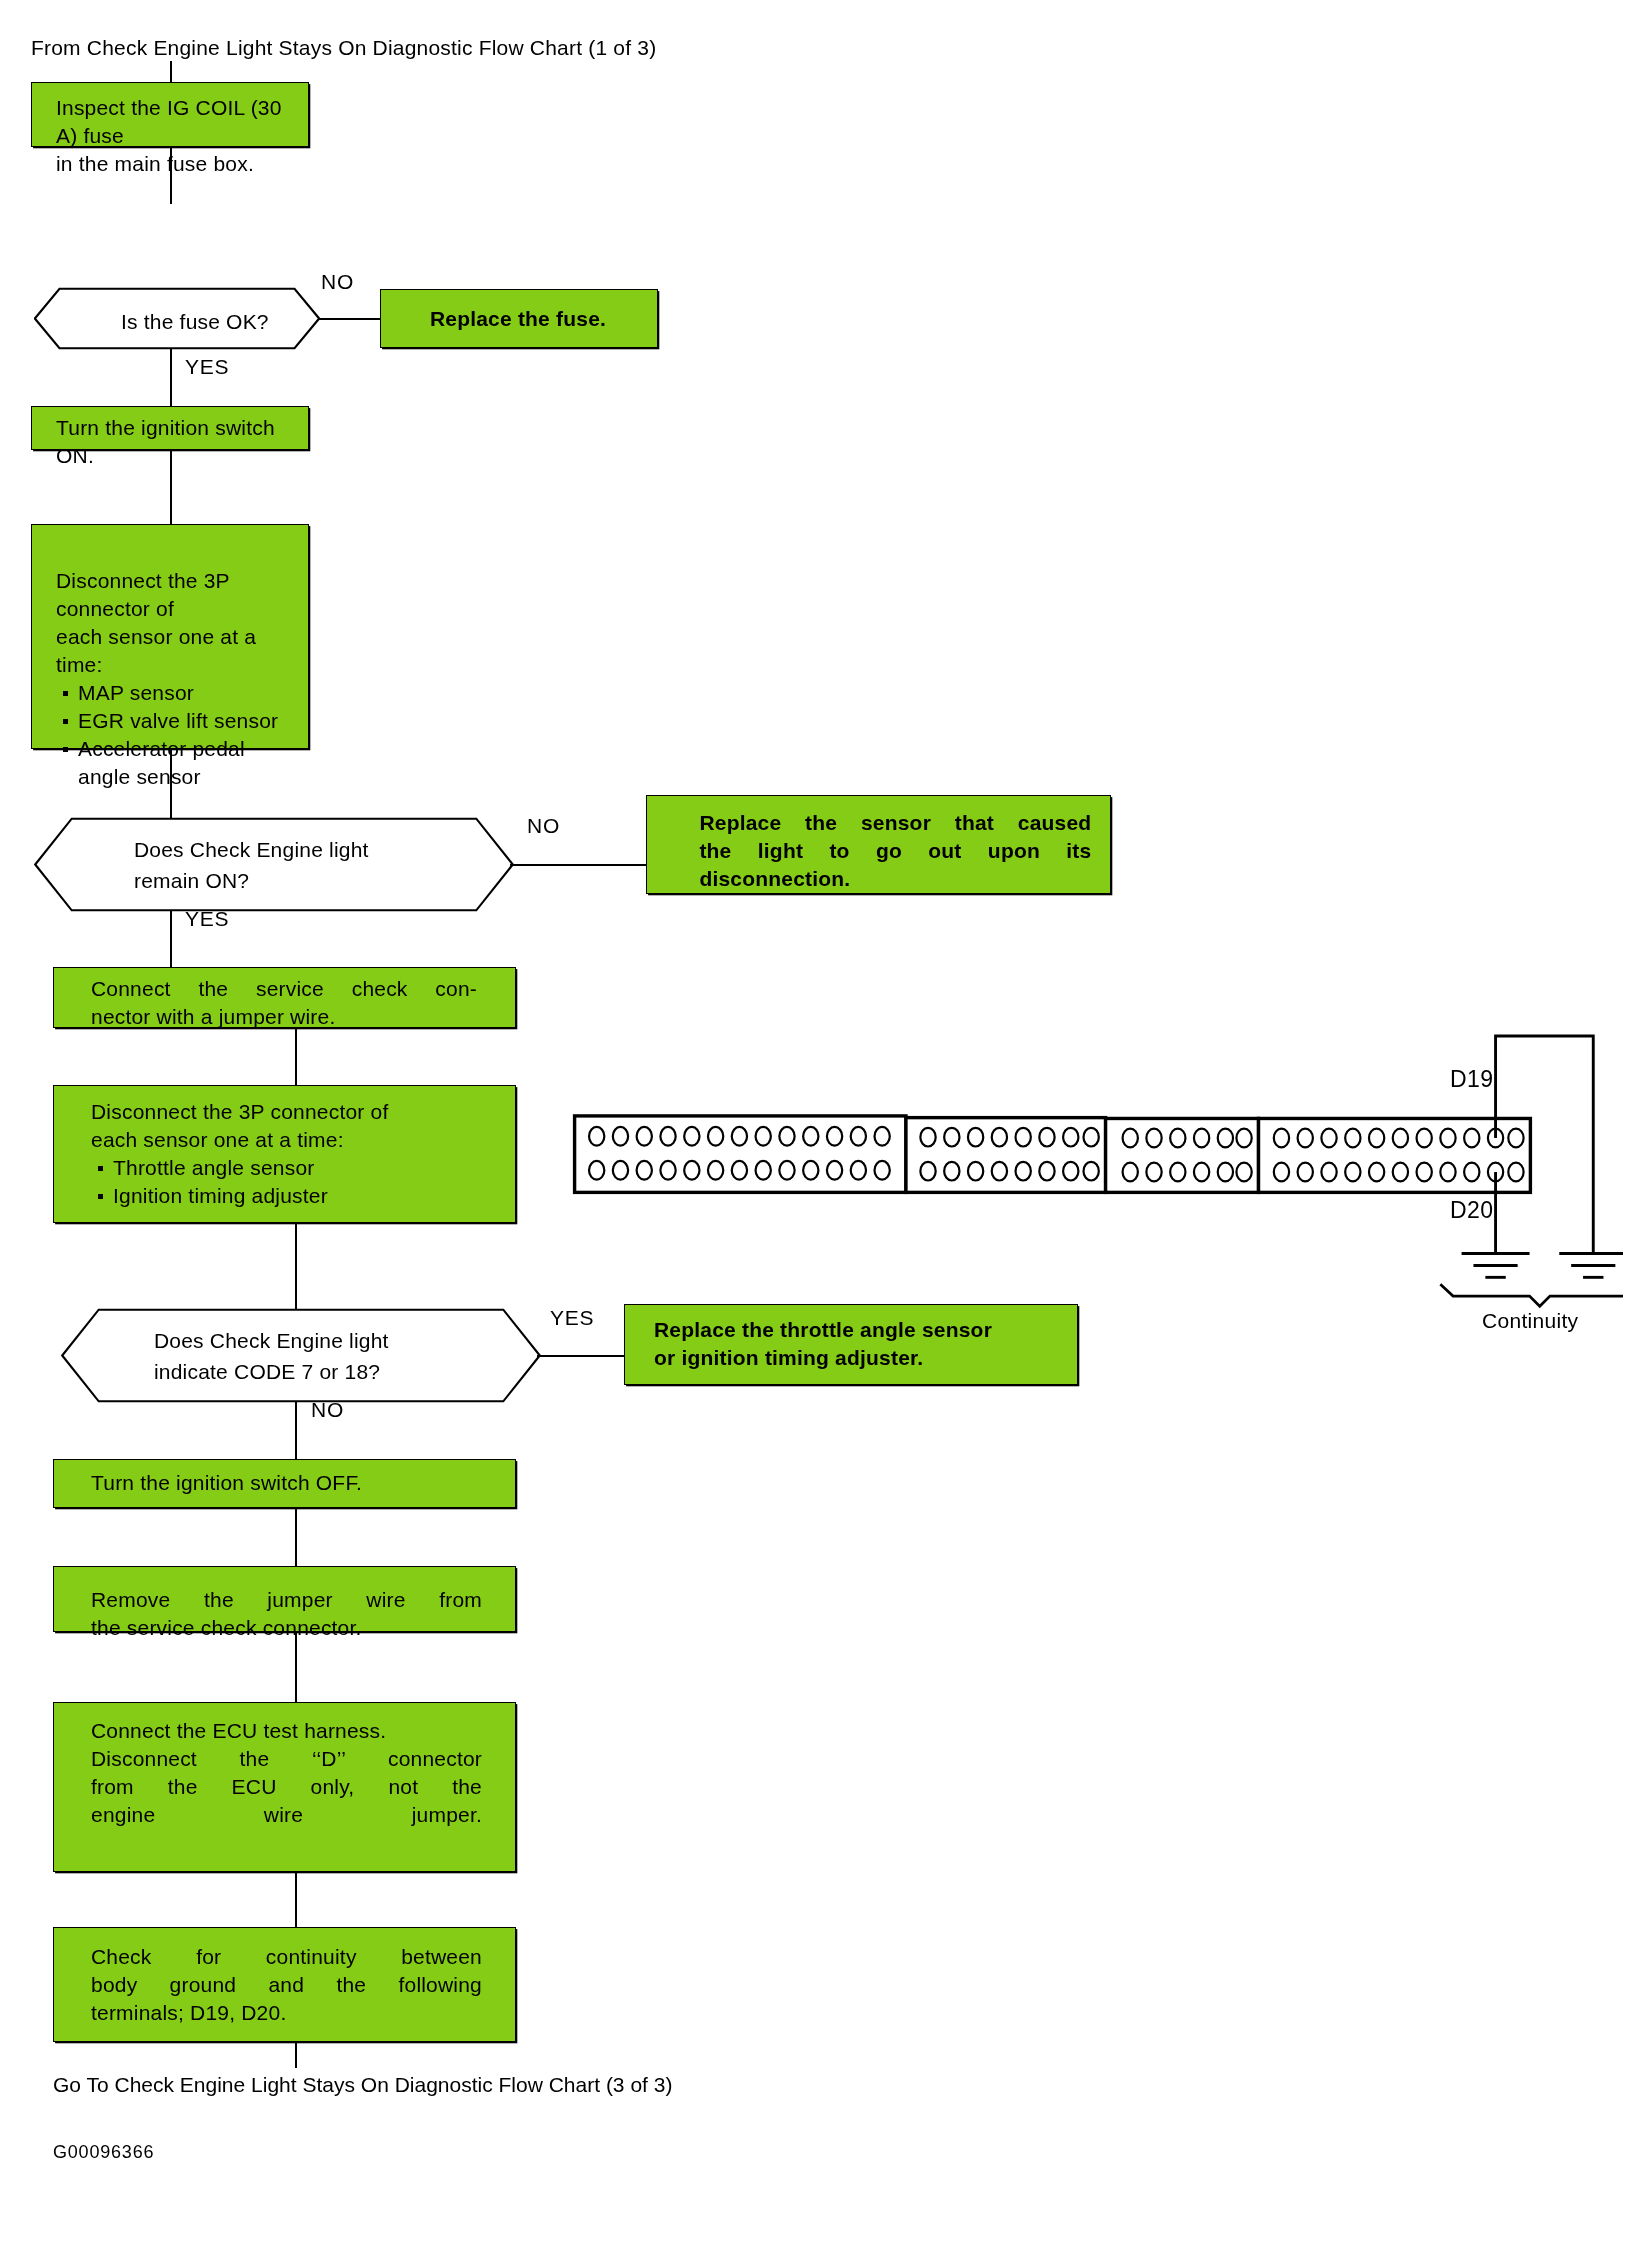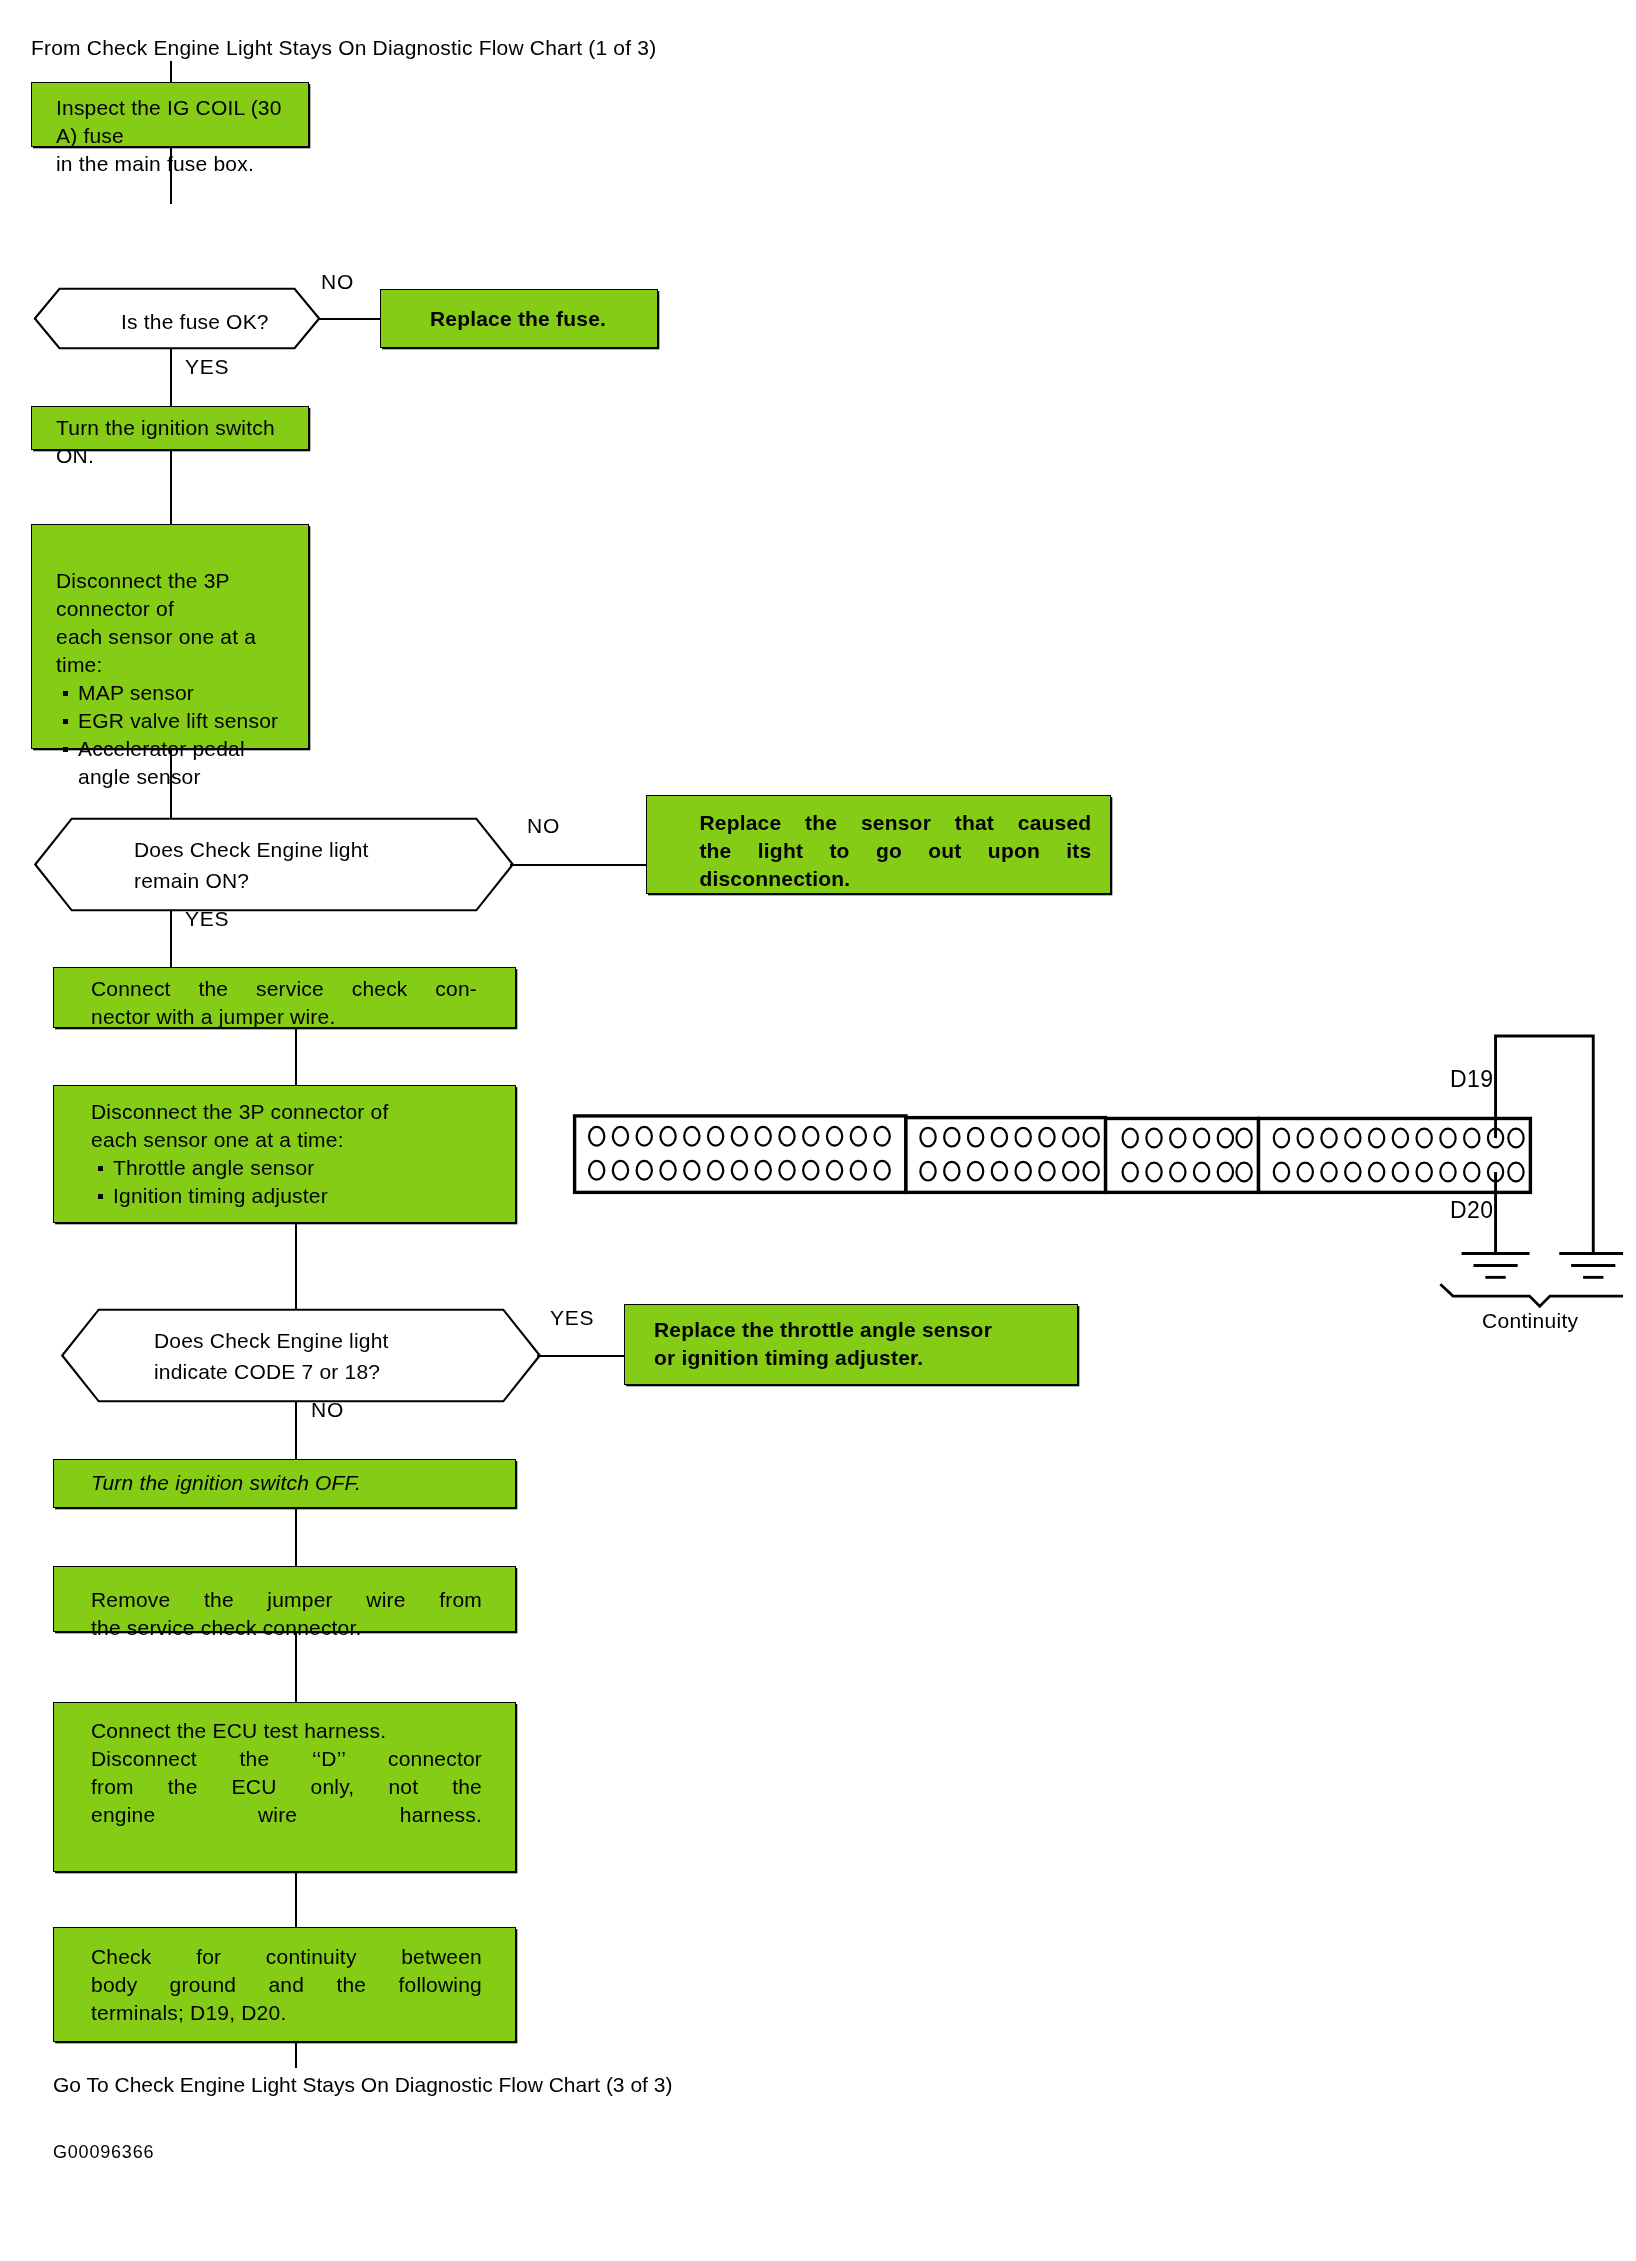--- a/index.html
+++ b/index.html
@@ -230,40 +230,40 @@
   <div class="branch" style="left:311px; top:1398px;">NO</div>
 
   <div class="abs pbox" style="left:624px; top:1304px; width:454px; height:81px;">
     <div class="txt bold" style="left:29px; top:11px; width:399px;">
       <div>Replace the throttle angle sensor</div>
       <div>or ignition timing adjuster.</div>
     </div>
   </div>
 
   <div class="abs pbox" style="left:53px; top:1459px; width:463px; height:49px;">
-    <div class="txt" style="left:37px; top:8.5px;font-style:italic;">Turn the ignition switch OFF.</div>
+    <div class="txt" style="left:37px; top:8.5px;">Turn the ignition switch OFF.</div>
   </div>
 
   <div class="abs vline" style="left:295px; top:1509px; height:57px;"></div>
 
   <div class="abs pbox" style="left:53px; top:1566px; width:463px; height:66px;">
     <div class="txt" style="left:37px; top:19px; width:391px;">
       <div style="text-align:justify; text-align-last:justify;">Remove the jumper wire from</div>
       <div>the service check connector.</div>
     </div>
   </div>
 
   <div class="abs vline" style="left:295px; top:1632px; height:71px;"></div>
 
   <div class="abs pbox" style="left:53px; top:1702px; width:463px; height:170px;">
     <div class="txt" style="left:37px; top:13.6px; width:391px;">
       <div>Connect the ECU test harness.</div>
       <div style="text-align:justify; text-align-last:justify;">Disconnect the ‘‘D’’ connector</div>
       <div style="text-align:justify; text-align-last:justify;">from the ECU only, not the</div>
-      <div style="text-align:justify; text-align-last:justify;">engine wire harness.</div>
+      <div style="text-align:justify; text-align-last:justify;">engine wire jumper.</div>
     </div>
   </div>
 
   <div class="abs vline" style="left:295px; top:1872px; height:56px;"></div>
 
   <div class="abs pbox" style="left:53px; top:1927px; width:463px; height:115px;">
     <div class="txt" style="left:37px; top:15.3px; width:391px;">
       <div style="text-align:justify; text-align-last:justify;">Check for continuity between</div>
       <div style="text-align:justify; text-align-last:justify;">body ground and the following</div>
       <div>terminals; D19, D20.</div>

